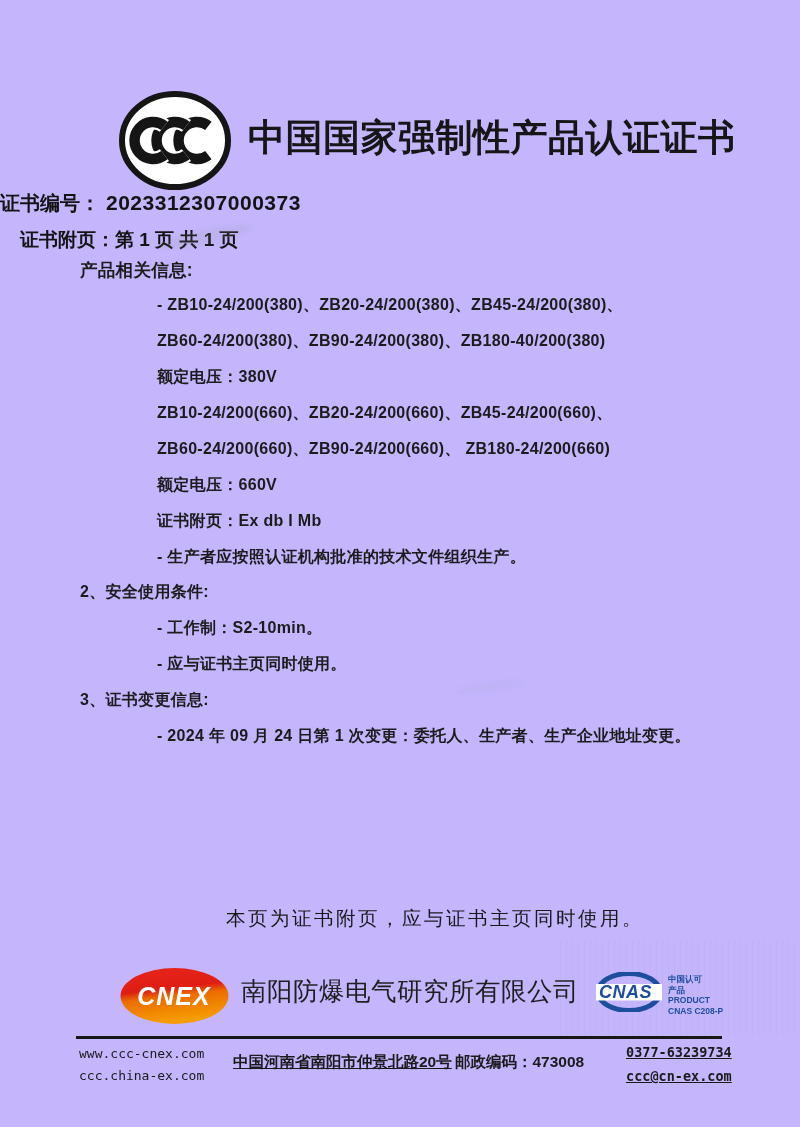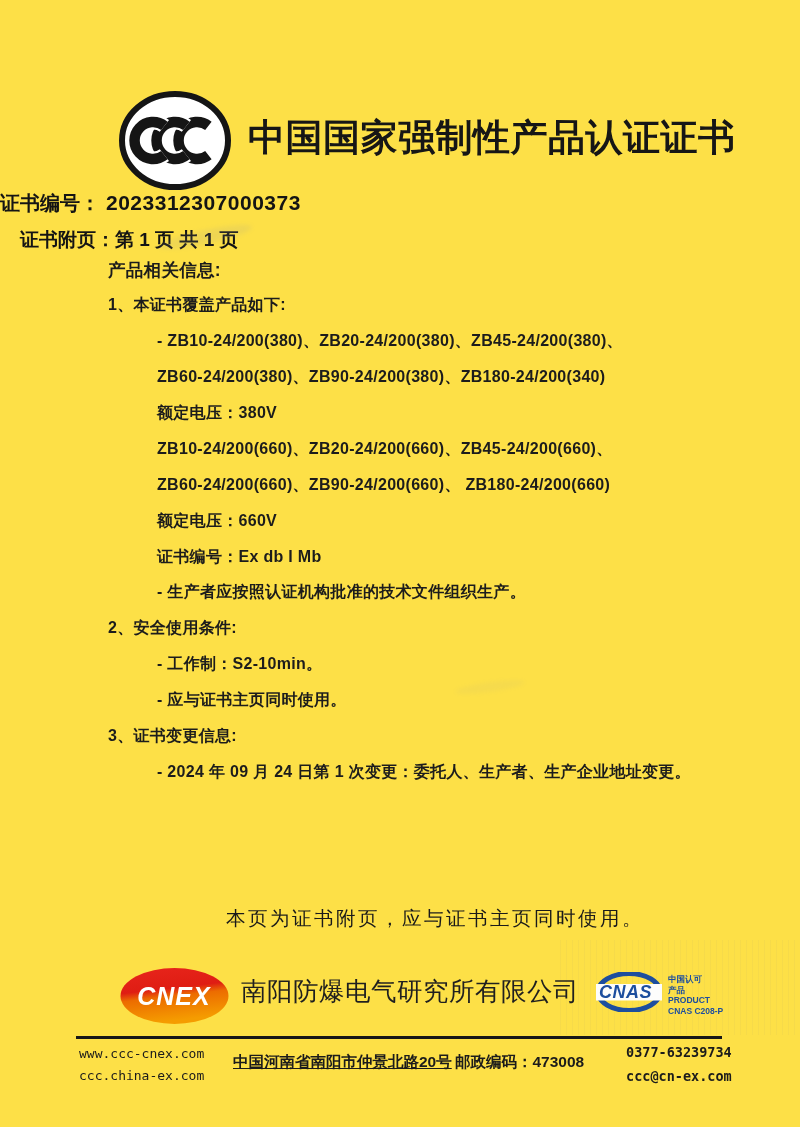--- a/index.html
+++ b/index.html
@@ -1,18 +1,18 @@
 <!DOCTYPE html>
 <html><head>
 <meta charset="utf-8">
 <style>
   html,body{margin:0;padding:0;background:#e8e8e8;}
   .page{
     position:relative; width:800px; height:1127px; margin:0 auto;
-    background:#fde047; color:#1b1b1b; overflow:hidden;
+    background:#c4b5fd; color:#1b1b1b; overflow:hidden;
     font-family:"Liberation Sans","DejaVu Sans",sans-serif;
   }
   
   .ccc-logo{position:absolute; left:117px; top:90px; width:116px; height:101px;}
   .title{
     position:absolute; left:248px; top:113px; margin:0;
     font-size:37px; font-weight:700; letter-spacing:0.5px; color:#161616;
     white-space:nowrap;
   }
   .certline{
@@ -22,21 +22,21 @@
   .certline.certno{top:190px; font-size:20px;}
   .certline.certno .num{font-size:21px; letter-spacing:0.5px; margin-left:6px;}
   .certline.attach{top:227px; font-size:19px;padding-left:20px;}
   
   .body{position:absolute; left:0; right:0; top:252px;}
   .line{
     height:35.9px; display:flex; align-items:center;
     font-size:16px; font-weight:700; white-space:nowrap; color:#1c1c1c;
     letter-spacing:0.3px;
   }
-  .l0{padding-left:108px;}
+  .l0{padding-left:80px;}
   .l1{padding-left:157px;}
   .hd{font-size:17.5px;}
   
   .smudge{position:absolute; background:#9a9a9a; opacity:0.14; filter:blur(2px); border-radius:50%;}
   .sm1{left:158px; top:230px; width:95px; height:14px; transform:rotate(-12deg);}
   .sm2{left:455px; top:682px; width:70px; height:10px; opacity:0.07; transform:rotate(-8deg);}
   .sm3{left:560px; top:940px; width:235px; height:95px; border-radius:0; filter:none;
        background:repeating-linear-gradient(90deg, rgba(120,120,130,0.10) 0 1px, transparent 1px 6px);
        opacity:0.5;}
   
@@ -58,21 +58,21 @@
     position:absolute; left:668px; top:974px; width:70px;
     font-size:8.5px; line-height:10.5px; font-weight:700; color:#1d4e9e;
     white-space:nowrap;
   }
   
   .rule{position:absolute; left:76px; top:1036px; width:646px; height:3px; background:#171717;}
   .mono{font-family:"DejaVu Sans Mono",monospace;}
   .webcol{position:absolute; left:79px; top:1043px; font-size:13px; line-height:21.5px; font-weight:400; white-space:nowrap;}
   .addr{position:absolute; left:233px; top:1052px; font-size:15.5px; font-weight:700; white-space:nowrap;text-decoration:underline;}
   .postal{position:absolute; left:455px; top:1052px; font-size:15.5px; font-weight:700; white-space:nowrap;text-align:center;}
-  .phonecol{position:absolute; left:626px; top:1040px; font-size:13.5px; line-height:24px; font-weight:600; white-space:nowrap;}
+  .phonecol{position:absolute; left:626px; top:1040px; font-size:13.5px; line-height:24px; font-weight:600; white-space:nowrap;text-decoration:underline;}
 </style>
 </head>
 <body>
 
 <div class="page">
 
   <svg class="ccc-logo" viewBox="0 0 116 101" aria-hidden="true">
     <ellipse cx="58" cy="50.5" rx="53" ry="46.5" fill="#ffffff" stroke="#151515" stroke-width="6"></ellipse>
 
     <path d="M 91.4 35.9 A 18.5 18.5 0 1 0 91.4 65.1" fill="none" stroke="#ffffff" stroke-width="15"></path>
@@ -90,28 +90,27 @@
   <div class="certline certno"><span>证书编号：</span><span class="num">2023312307000373</span></div>
 
   <div class="certline attach"><span>证书附页：</span><span>第 1 页  共 1 页</span></div>
 
   <div class="smudge sm1"></div>
   <div class="smudge sm2"></div>
   <div class="sm3 smudge" style="background:repeating-linear-gradient(90deg, rgba(120,120,130,0.10) 0 1px, transparent 1px 6px); opacity:0.5; filter:none; border-radius:0;"></div>
 
   <div class="body">
     <div class="line l0 hd">产品相关信息:</div>
-    <div class="line l0">1、本证书覆盖产品如下:</div>
     <div class="line l1">- ZB10-24/200(380)、ZB20-24/200(380)、ZB45-24/200(380)、</div>
-    <div class="line l1">ZB60-24/200(380)、ZB90-24/200(380)、ZB180-24/200(340)</div>
+    <div class="line l1">ZB60-24/200(380)、ZB90-24/200(380)、ZB180-40/200(380)</div>
     <div class="line l1">额定电压：380V</div>
     <div class="line l1">ZB10-24/200(660)、ZB20-24/200(660)、ZB45-24/200(660)、</div>
     <div class="line l1">ZB60-24/200(660)、ZB90-24/200(660)、 ZB180-24/200(660)</div>
     <div class="line l1">额定电压：660V</div>
-    <div class="line l1">证书编号：Ex db I Mb</div>
+    <div class="line l1">证书附页：Ex db I Mb</div>
     <div class="line l1">- 生产者应按照认证机构批准的技术文件组织生产。</div>
     <div class="line l0">2、安全使用条件:</div>
     <div class="line l1">- 工作制：S2-10min。</div>
     <div class="line l1">- 应与证书主页同时使用。</div>
     <div class="line l0">3、证书变更信息:</div>
     <div class="line l1">- 2024 年 09 月 24 日第 1 次变更：委托人、生产者、生产企业地址变更。</div>
   </div>
 
   <div class="note">本页为证书附页，应与证书主页同时使用。</div>
 

